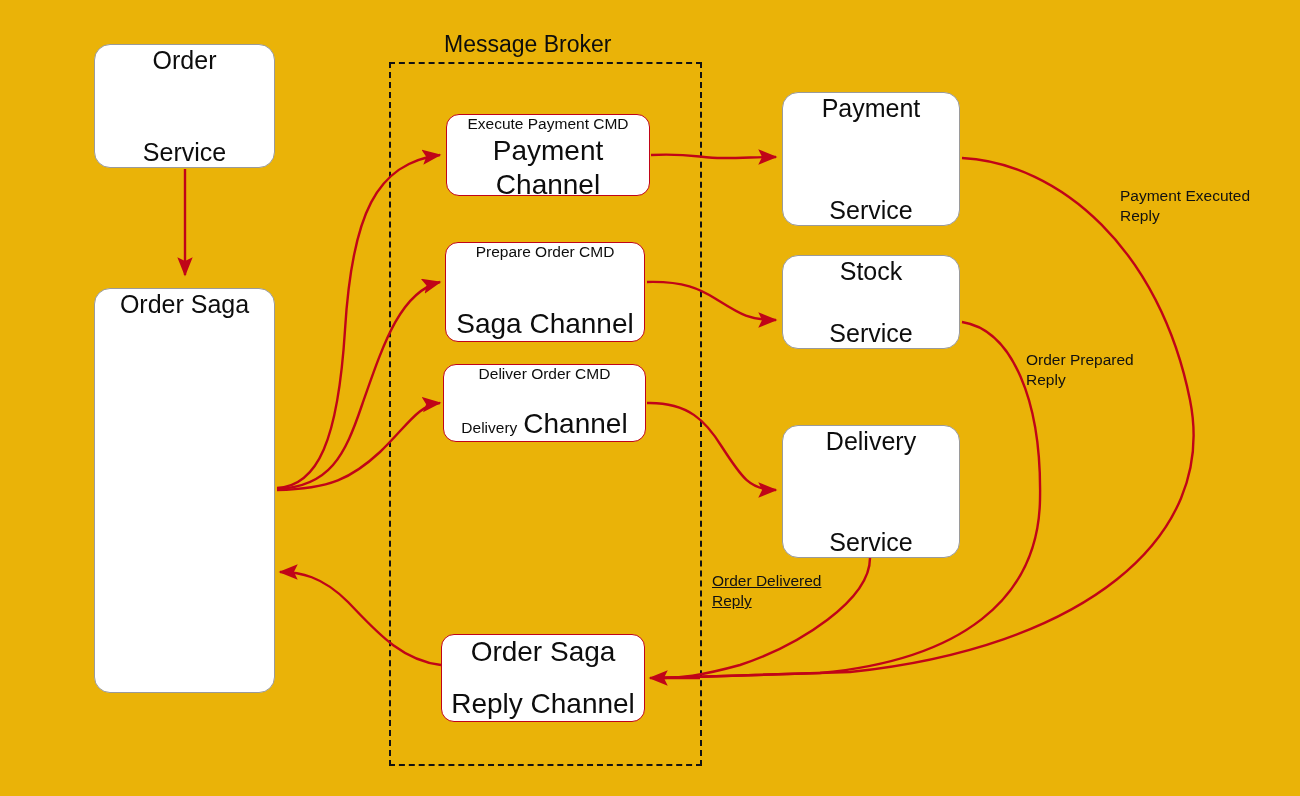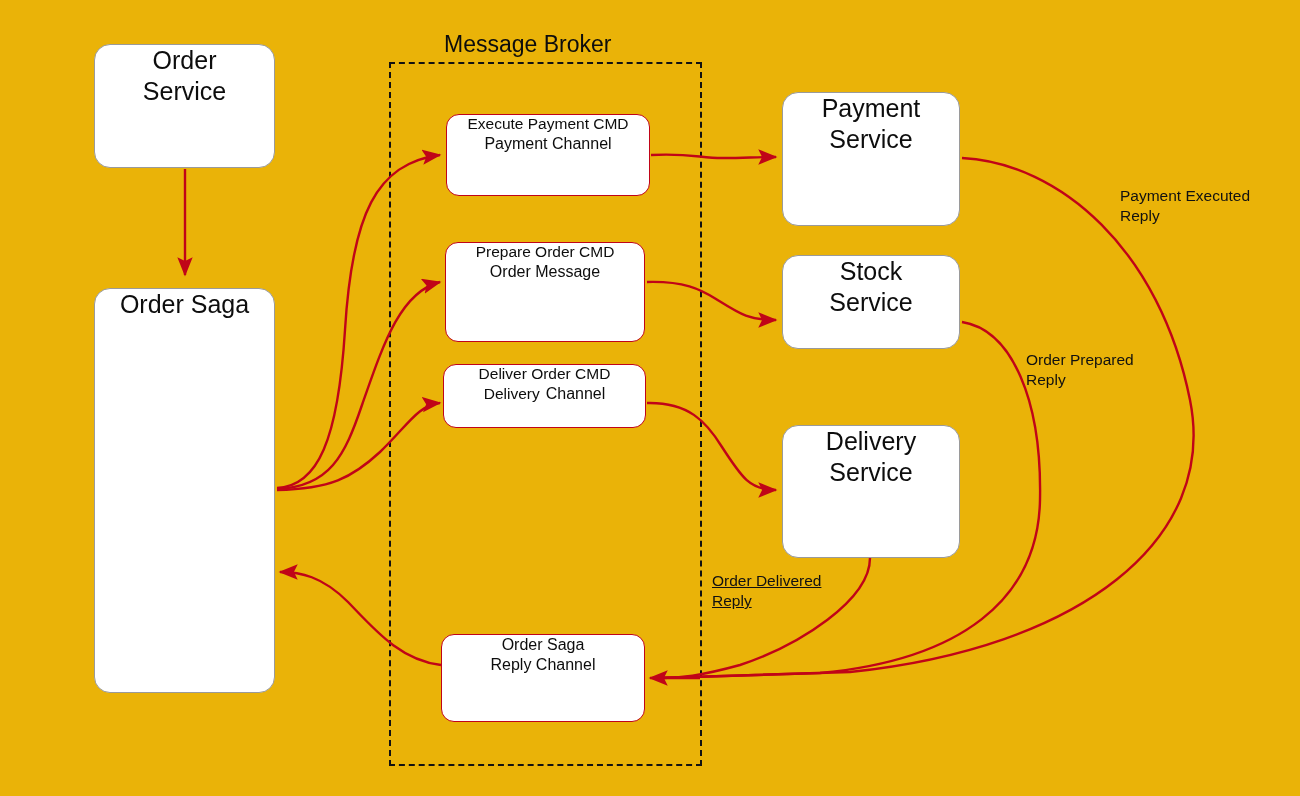--- a/index.html
+++ b/index.html
@@ -27,37 +27,37 @@
     width: 1300px;
     height: 796px;
     pointer-events: none;
   }
   .node {
     position: absolute;
     box-sizing: border-box;
     display: flex;
     flex-direction: column;
     align-items: center;
-    justify-content: flex-start;
+    justify-content: space-between;
     text-align: center;
     background: #ffffff;
     line-height: 1.22;
   }
   .node.gray {
     border: 1.6px solid #9a9a9a;
     border-radius: 16px;
     color: #0d0d0d;
   }
   .node.red {
     border: 1.9px solid #c00418;
     border-radius: 13px;
     color: #0d0d0d;
   }
   .t-big   { font-size: 25px; }
-  .t-mid   { font-size: 16px; }
+  .t-mid   { font-size: 28px; }
   .t-small { font-size: 15.5px; }
   .broker-frame {
     position: absolute;
     box-sizing: border-box;
     border: 2.4px dashed #121212;
     background: transparent;
   }
   .broker-title {
     position: absolute;
     font-size: 23px;
@@ -146,24 +146,24 @@
     <div class="t-big">Order Saga</div>
   </div>
 
   <div class="node red" style="left:446px; top:114px; width:204px; height:82px;">
     <div class="t-small">Execute Payment CMD</div>
     <div class="t-mid">Payment Channel</div>
   </div>
 
   <div class="node red" style="left:445px; top:242px; width:200px; height:100px;">
     <div class="t-small">Prepare Order CMD</div>
-    <div class="t-mid">Order Message</div>
+    <div class="t-mid">Saga Channel</div>
   </div>
 
-  <div class="node red" style="left:443px; top:364px; width:203px; height:64px;border-radius:13px;">
+  <div class="node red" style="left:443px; top:364px; width:203px; height:78px;border-radius:13px;">
     <div class="t-small">Deliver Order CMD</div>
     <div>
       <span class="t-small">Delivery</span><span class="t-mid" style="margin-left:6px;">Channel</span>
     </div>
   </div>
 
   <div class="node red" style="left:441px; top:634px; width:204px; height:88px;">
     <div class="t-mid">Order Saga</div>
     <div class="t-mid">Reply Channel</div>
   </div>

